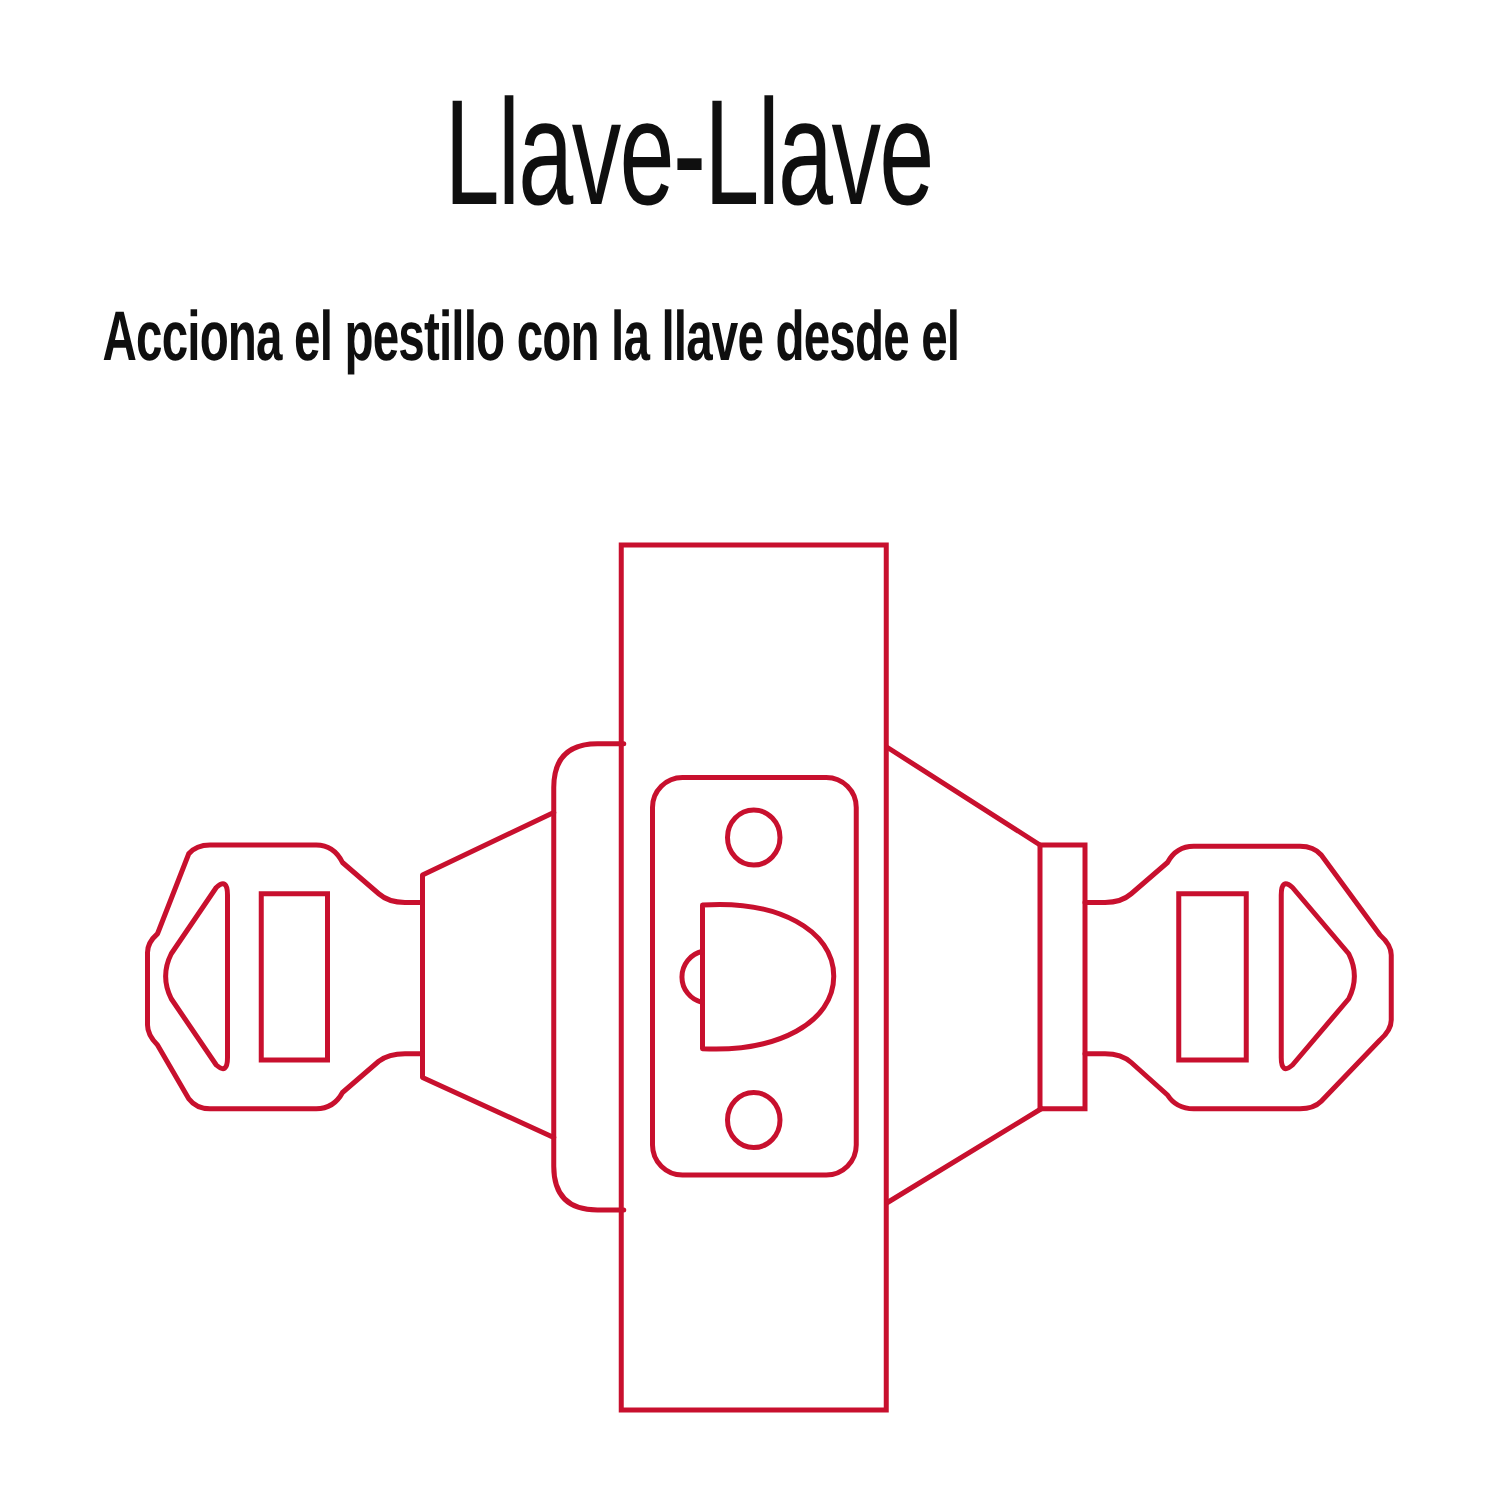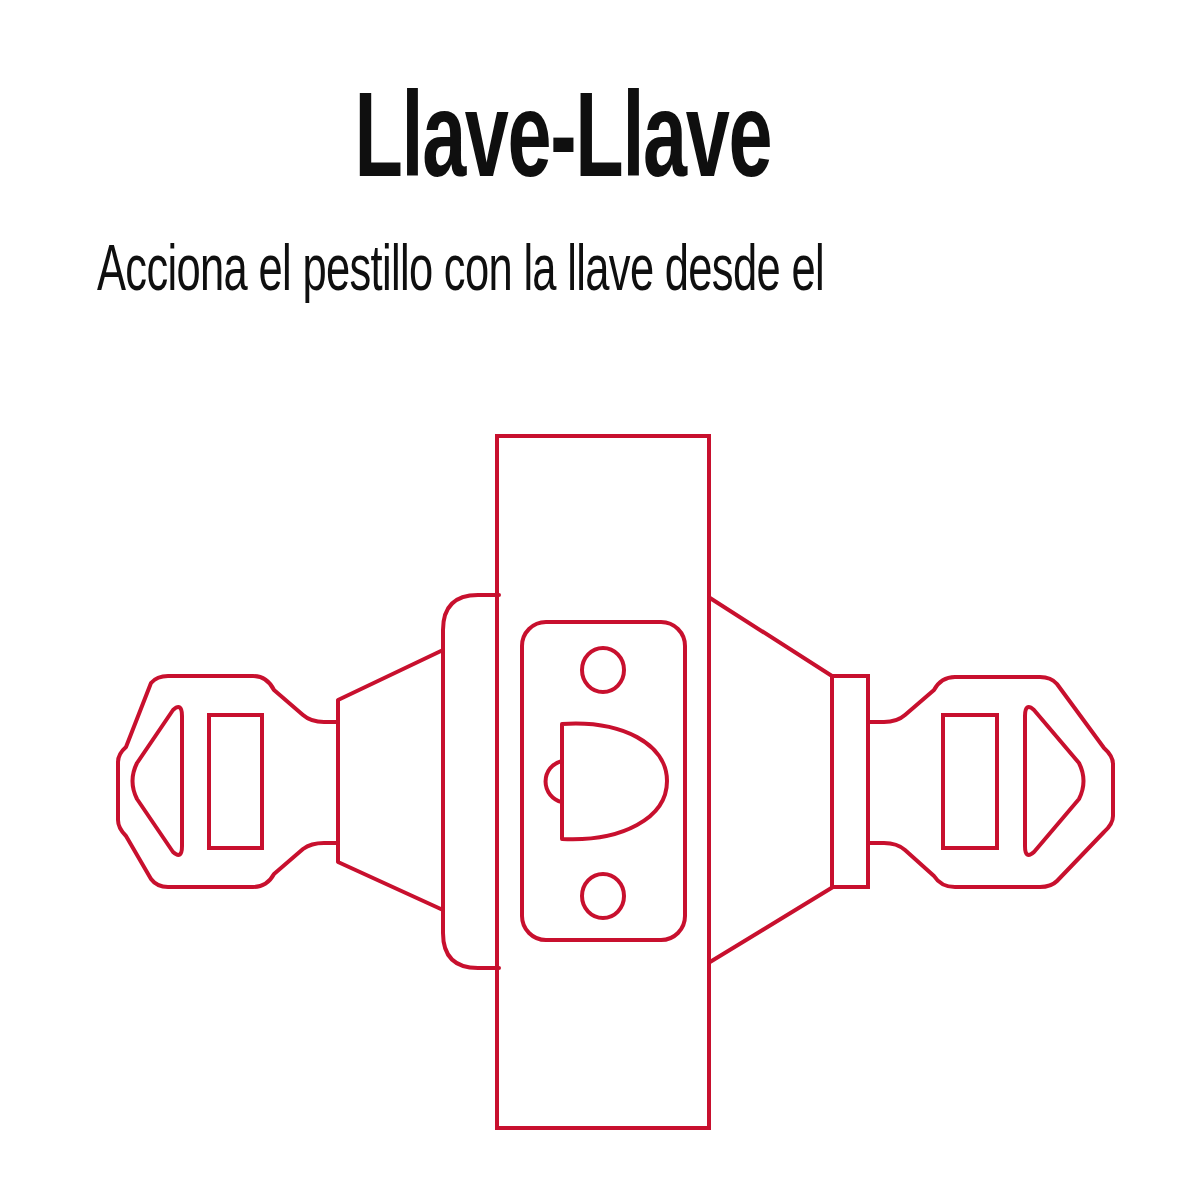--- a/index.html
+++ b/index.html
@@ -13,42 +13,42 @@
     height: 1200px;
     background: var(--bg, #ffffff);
     overflow: hidden;
     font-family: "Liberation Sans", sans-serif;
   }
   .title {
     position: absolute;
     top: 62px;
     left: 0;
     width: 1101px;
-    margin: 12px;
+    margin: 0;
     text-align: center;
     line-height: 120px;
     font-size: 120px;
-    font-weight: bold;
+    font-weight: normal;
     color: var(--text, #0f0f0f);
     white-space: nowrap;
   }
   .title .condensed {
     display: inline-block;
     transform: scaleX(0.66);
     transform-origin: 50% 50%;
     letter-spacing: -2px;
   }
   .description {
     position: absolute;
     top: 231px;
-    left: 97px;
+    left: 82px;
     width: 1100px;
     margin: 0;
-    font-size: 64px;
-    font-weight: 400;
+    font-size: 56px;
+    font-weight: 700;
     line-height: 75px;
     color: var(--text, #0f0f0f);
     white-space: nowrap;
   }
   .description .line {
     height: 75px;
   }
   .description .condensed {
     display: inline-block;
     transform: scaleX(0.68);

